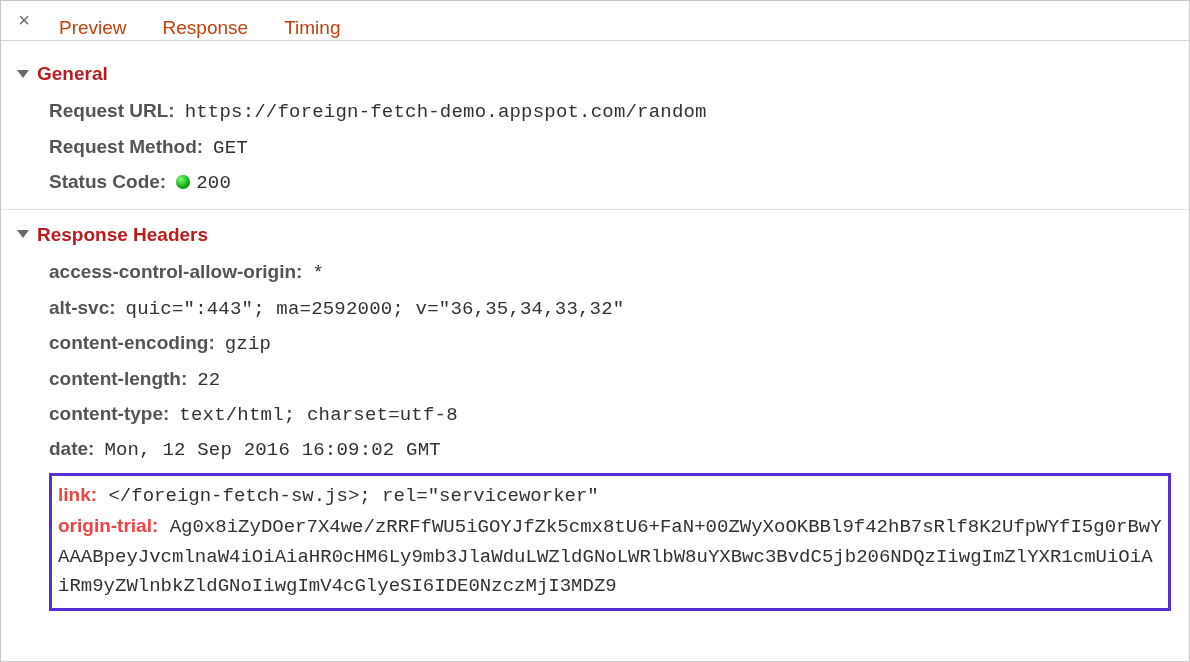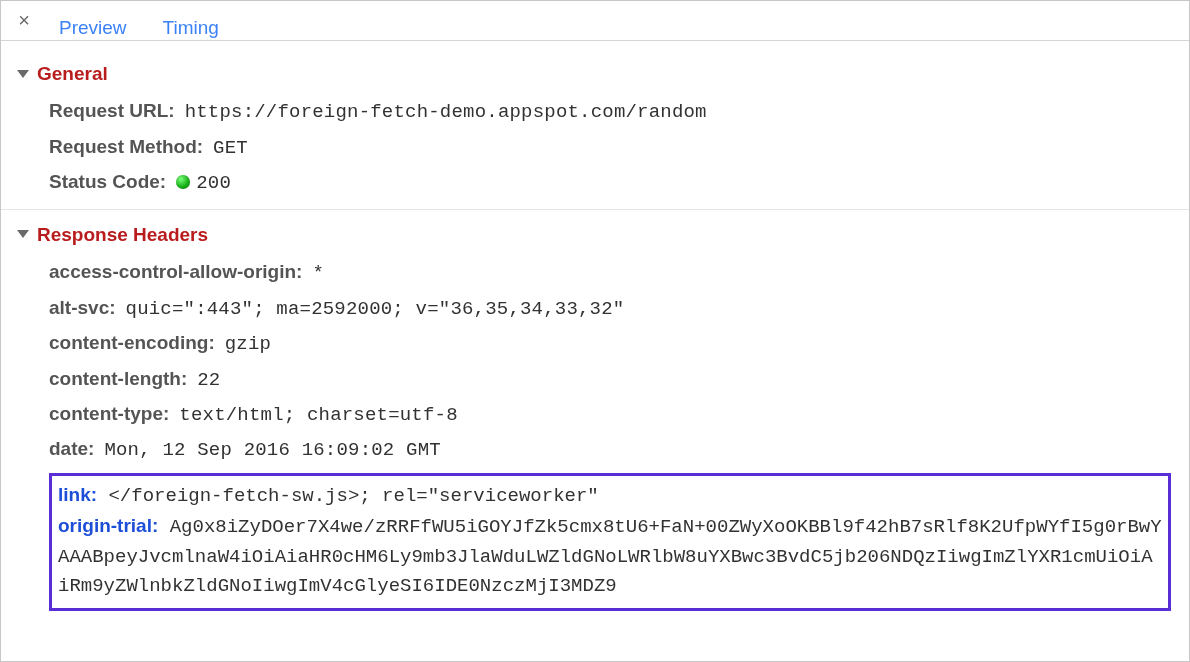--- a/index.html
+++ b/index.html
@@ -36,21 +36,21 @@
     cursor: pointer;
   }
   .tabs {
     display: flex;
     align-items: stretch;
   }
   .tab {
     padding: 0 18px;
     display: flex;
     align-items: center;
-    color: #3b82f6;
+    color: #c2410c;
     cursor: pointer;
     position: relative;
     top: 0;
     margin-top: 14px;
   }
   .tab.active {
     color: #333;
     border: 1px solid #c7c7c7;
     border-bottom: 1px solid #fff;
     border-top-left-radius: 3px;
@@ -122,34 +122,35 @@
   }
   .mono-block {
     font-family: Menlo, Consolas, "Courier New", monospace;
     color: #323232;
     word-break: break-all;
     line-height: 1.55;
   }
   .mono-block .label {
     font-weight: 700;
     font-family: "Helvetica Neue", Helvetica, Arial, sans-serif;
-    color: #1d4ed8;
+    color: #ef4444;
   }
 </style>
 </head>
 <body>
 
 <div class="panel">
 
   <div class="tabbar">
     <div class="close-btn">
       <span>×</span>
     </div>
     <div class="tabs">
       <div class="tab">Preview</div>
+      <div class="tab">Response</div>
       <div class="tab">Timing</div>
     </div>
   </div>
 
   <div class="content">
 
     <div class="section">
       <div class="section-title">
         <span class="disclosure"></span>
         <span>General</span>

